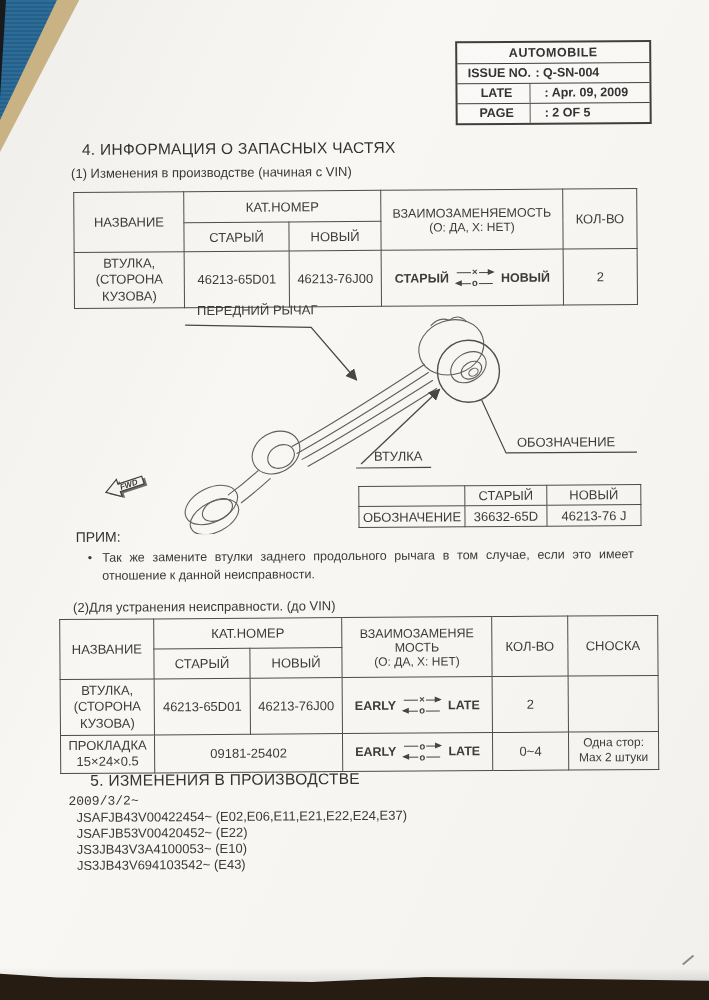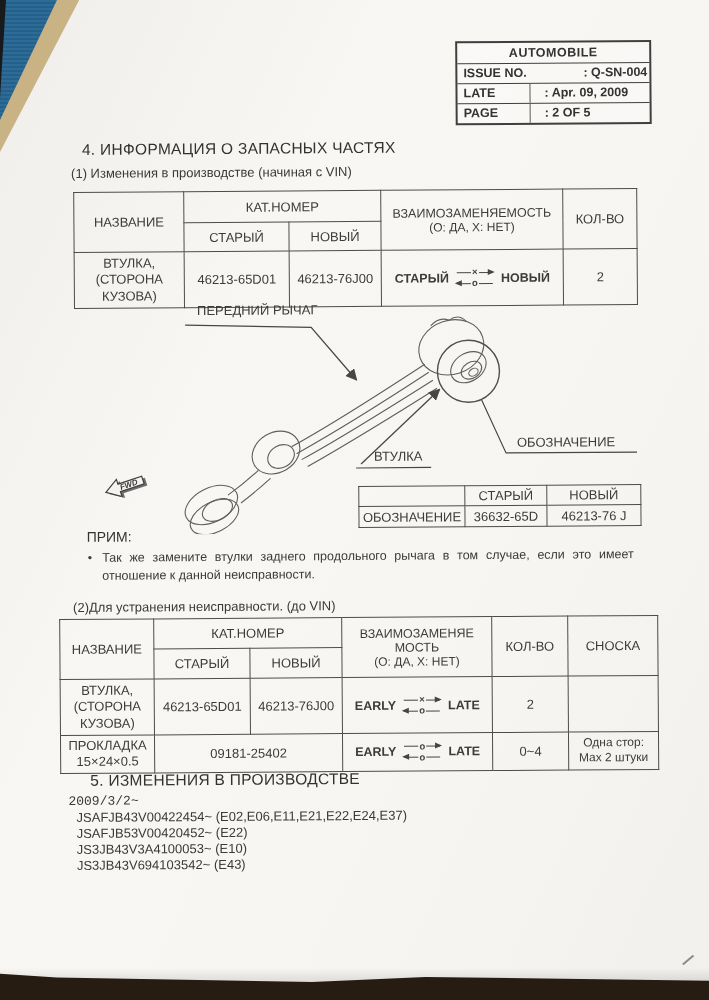--- a/index.html
+++ b/index.html
@@ -29,24 +29,24 @@
     background:#8a8a8a;transform:rotate(-40deg);}
 
   .content{position:absolute;inset:0;transform:rotate(-0.4deg);transform-origin:50% 45%;}
   .abs{position:absolute;}
 
   
   .info-box{left:458px;top:42px;width:192px;border:2px solid #3f3f3f;font-size:12.5px;font-weight:bold;color:#333;background:rgba(255,255,255,0.25);}
   .ib-title{height:20px;line-height:20px;text-align:center;letter-spacing:0.5px;border-bottom:1.6px solid #3f3f3f;}
   .ib-row{display:flex;height:19px;line-height:19px;border-bottom:1.6px solid #3f3f3f;}
   .ib-row:last-child{border-bottom:none;}
-  .ib-label{flex:0 0 66px;padding-left:6px;}
+  .ib-label{flex:0 0 66px;padding-left:6px;text-align:center;}
   .ib-value{flex:1;border-left:1.4px solid #5a5a5a;padding-left:14px;}
   .ib-row.no-div .ib-label{flex:0 0 72px;}
-  .ib-row.no-div .ib-value{border-left:none;padding-left:0;margin-left:48px;}
+  .ib-row.no-div .ib-value{border-left:none;padding-left:0;}
 
   .h-sec{font-size:15.5px;letter-spacing:0.3px;color:#323232;}
   .h-sub{font-size:13px;color:#3a3a3a;}
 
   table.t{border-collapse:collapse;table-layout:fixed;color:#3c3c3c;background:transparent;}
   table.t td{border:1.4px solid #4c4c4c;font-size:13px;text-align:center;vertical-align:middle;padding:2px 3px;}
   td.cell-name{text-align:left;padding-left:5px;font-size:12.5px;line-height:1.25;}
   td.vbottom{vertical-align:bottom;padding-bottom:7px;}
   .hdr-note{font-size:12px;}
   .hdr-main{font-size:12.5px;}
@@ -205,21 +205,21 @@
         <td>НОВЫЙ</td>
       </tr>
       <tr style="height:21px;">
         <td>ОБОЗНАЧЕНИЕ</td>
         <td>36632-65D</td>
         <td>46213-76 J</td>
       </tr>
     </tbody>
       </table>
 
-    <div class="abs note-title" style="left:86px;top:527px;">ПРИМ:</div>
+    <div class="abs note-title" style="left:75px;top:527px;">ПРИМ:</div>
     <div class="abs note-bullet" style="left:75px;top:548px;width:558px;">
       <span class="dot">•</span>
       <span class="txt">Так же замените втулки заднего продольного рычага в том случае, если это имеет отношение к данной неисправности.</span>
     </div>
 
     <div class="abs h-sub" style="left:72px;top:598px;">(2)Для устранения неисправности. (до VIN)</div>
 
     <table class="t abs" style="left:58px;top:617px;width:598px;">
       <colgroup>
           <col style="width:94px">

